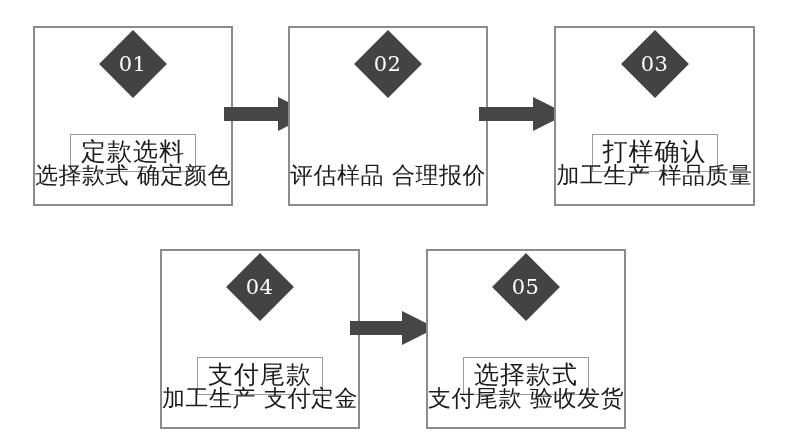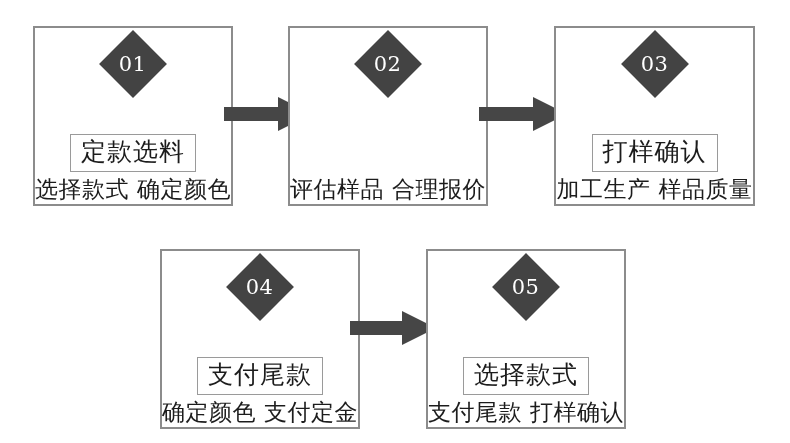--- a/index.html
+++ b/index.html
@@ -76,21 +76,21 @@
     line-height: 1.12;
     color: #1c1c1c;
     white-space: nowrap;
     letter-spacing: 1px;
     margin-top: 20px;
   }
 
   
   .step-subtitle {
     position: absolute;
-    top: 148px;
+    top: 134px;
     left: 50%;
     transform: translateX(-50%);
     font-size: 23px;
     line-height: 1.15;
     color: #1c1c1c;
     white-space: nowrap;
     letter-spacing: 0.5px;
   }
 
   
@@ -135,28 +135,28 @@
     </div>
     <div class="step-title">打样确认</div>
     <div class="step-subtitle">加工生产 样品质量</div>
   </div>
 
   <div class="step-card card-04">
     <div class="diamond-badge">
       <span class="diamond-number">04</span>
     </div>
     <div class="step-title">支付尾款</div>
-    <div class="step-subtitle">确定颜色 支付定金</div>
+    <div class="step-subtitle">加工生产 支付定金</div>
   </div>
 
   <svg class="flow-arrow arrow-3" viewBox="0 0 86 36">
     <polygon points="0,11 52,11 52,1 86,18 52,35 52,25 0,25" fill="#464646"></polygon>
   </svg>
 
   <div class="step-card card-05">
     <div class="diamond-badge">
       <span class="diamond-number">05</span>
     </div>
     <div class="step-title">选择款式</div>
-    <div class="step-subtitle">支付尾款 打样确认</div>
+    <div class="step-subtitle">支付尾款 验收发货</div>
   </div>
 
 </div>
 
 </body></html>

